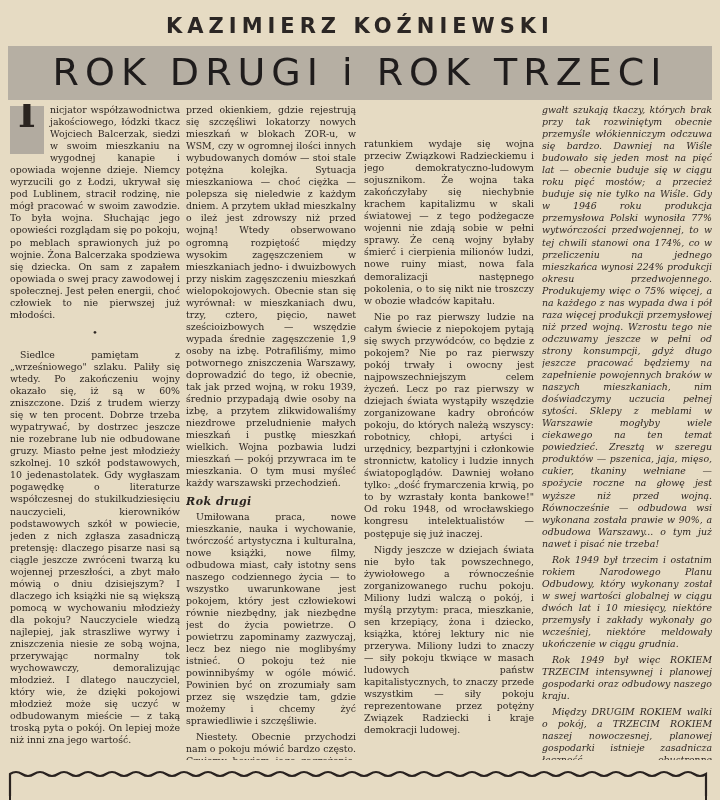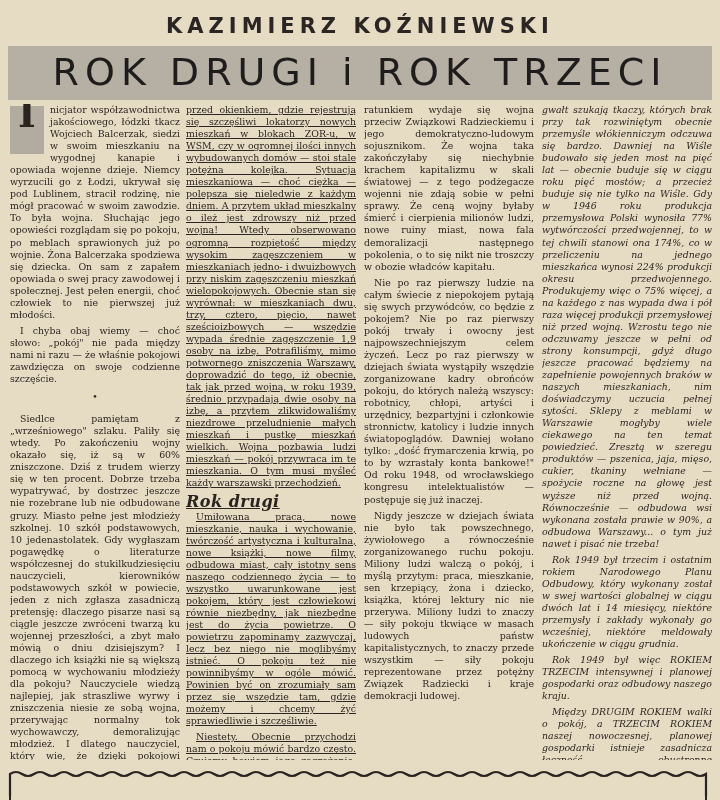--- a/index.html
+++ b/index.html
@@ -30,33 +30,33 @@
   }
   .col {
     position:absolute; top:0; width:170px; height:656px; overflow:hidden;
     font-size:9.4px; line-height:12.05px; text-align:justify;
     font-family:"DejaVu Serif", serif;
     color:#2d2622;
     hyphens:auto;
   }
   .col p { margin:0 0 4px 0; text-indent:10px; }
   .col p.noindent { text-indent:0; }
-  .c1 { left:0; } .c2 { left:176px;text-decoration:underline; } .c3 { left:354px; } .c4 { left:532px;font-style:italic; }
+  .c1 { left:0; } .c2 { left:176px; } .c3 { left:354px;margin-top:34px; } .c4 { left:532px;font-style:italic; }
   .dropcap {
     float:left; width:34px; height:48px; margin:2px 6px 0 0;
     background:#b2aba0; position:relative;
   }
   .dropcap span {
     position:absolute; left:0; right:0; top:2px; text-align:center;
     font-family:"DejaVu Serif", serif; font-size:38px; font-weight:bold; color:#2a2420;
   }
   .star { text-align:center; margin:6px 0 10px; font-size:10px; }
   .subhead {
     font-family:"DejaVu Serif", serif; font-style:italic; font-weight:bold;
-    font-size:16px; margin:6px 0 3px; letter-spacing:0.5px; color:#2a2420;
+    font-size:11px; margin:6px 0 3px; letter-spacing:0.5px; color:#2a2420;
   }
   .bold { font-weight:normal; }
   .wave {
     position:absolute; top:766px; left:8px; width:704px; height:34px;
   }
 </style>
 </head>
 <body>
 
 <div class="page">
@@ -67,21 +67,20 @@
     <div class="title">ROK DRUGI i ROK TRZECI</div>
   </div>
 
   <div class="cols">
 
     <div class="col c1">
       <div class="dropcap">
           <span>I</span>
         </div>
       <p class="noindent">nicjator współzawodnictwa jakościowego, łódzki tkacz Wojciech Balcerzak, siedzi w swoim mieszkaniu na wygodnej kanapie i opowiada wojenne dzieje. Niemcy wyrzucili go z Łodzi, ukrywał się pod Lublinem, stracił rodzinę, nie mógł pracować w swoim zawodzie. To była wojna. Słuchając jego opowieści rozglądam się po pokoju, po meblach sprawionych już po wojnie. Żona Balcerzaka spodziewa się dziecka. On sam z zapałem opowiada o swej pracy zawodowej i społecznej. Jest pełen energii, choć człowiek to nie pierwszej już młodości.</p>
-      <p>I chyba obaj wiemy — choć słowo: „pokój" nie pada między nami ni razu — że właśnie pokojowi zawdzięcza on swoje codzienne szczęście.</p>
       <div class="star">•</div>
       <p>Siedlce pamiętam z „wrześniowego" szlaku. Paliły się wtedy. Po zakończeniu wojny okazało się, iż są w 60% zniszczone. Dziś z trudem wierzy się w ten procent. Dobrze trzeba wypatrywać, by dostrzec jeszcze nie rozebrane lub nie odbudowane gruzy. Miasto pełne jest młodzieży szkolnej. 10 szkół podstawowych, 10 jedenastolatek. Gdy wygłaszam pogawędkę o literaturze współczesnej do stukilkudziesięciu nauczycieli, kierowników podstawowych szkół w powiecie, jeden z nich zgłasza zasadniczą pretensję: dlaczego pisarze nasi są ciągle jeszcze zwróceni twarzą ku wojennej przeszłości, a zbyt mało mówią o dniu dzisiejszym? I dlaczego ich książki nie są większą pomocą w wychowaniu młodzieży dla pokoju? Nauczyciele wiedzą najlepiej, jak straszliwe wyrwy i zniszczenia niesie ze sobą wojna, przerywając normalny tok wychowawczy, demoralizując młodzież. I dlatego nauczyciel, który wie, że dzięki pokojowi młodzież może się uczyć w odbudowanym mieście — z taką troską pyta o pokój. On lepiej może niż inni zna jego wartość.</p>
 
     </div>
 
     <div class="col c2">
       <p class="noindent">przed okienkiem, gdzie rejestrują się szczęśliwi lokatorzy nowych mieszkań w blokach ZOR-u, w WSM, czy w ogromnej ilości innych wybudowanych domów — stoi stale potężna kolejka. Sytuacja mieszkaniowa — choć ciężka — polepsza się nieledwie z każdym dniem. A przytem układ mieszkalny o ileż jest zdrowszy niż przed wojną! Wtedy obserwowano ogromną rozpiętość między wysokim zagęszczeniem w mieszkaniach jedno- i dwuizbowych przy niskim zagęszczeniu mieszkań wielopokojowych. Obecnie stan się wyrównał: w mieszkaniach dwu, trzy, cztero, pięcio, nawet sześcioizbowych — wszędzie wypada średnie zagęszczenie 1,9 osoby na izbę. Potrafiliśmy, mimo potwornego zniszczenia Warszawy, doprowadzić do tego, iż obecnie, tak jak przed wojną, w roku 1939, średnio przypadają dwie osoby na izbę, a przytem zlikwidowaliśmy niezdrowe przeludnienie małych mieszkań i pustkę mieszkań wielkich. Wojna pozbawia ludzi mieszkań — pokój przywraca im te mieszkania. O tym musi myśleć każdy warszawski przechodzień.</p>
       <div class="subhead">Rok drugi</div>
       <p>Umiłowana praca, nowe mieszkanie, nauka i wychowanie, twórczość artystyczna i kulturalna, nowe książki, nowe filmy, odbudowa miast, cały istotny sens naszego codziennego życia — to wszystko uwarunkowane jest pokojem, który jest człowiekowi równie niezbędny, jak niezbędne jest do życia powietrze. O powietrzu zapominamy zazwyczaj, lecz bez niego nie moglibyśmy istnieć. O pokoju też nie powinnibyśmy w ogóle mówić. Powinien być on zrozumiały sam przez się wszędzie tam, gdzie możemy i chcemy żyć sprawiedliwie i szczęśliwie.</p>
       <p>Niestety. Obecnie przychodzi nam o pokoju mówić bardzo często. Czujemy bowiem jego zagrożenie. Koła kierownicze — amerykańskie — imperializmu światowego dostrzegają coraz to gwałtowniejsze kurczenie się terenów, na których rozciągają się ich wpływy. Gdy przed Pierwszą Światową kapitalizm panował na całej kuli ziemskiej — w pięć lat po Drugiej Światowej zrzuca skolei jego kontrolę 400-milionowy naród chiński; 2/3 Azji — największego kontynentu znajduje się już pod kierownictwem komunistów.</p>
@@ -90,21 +89,21 @@
 
     <div class="col c3">
       <p class="noindent">ratunkiem wydaje się wojna przeciw Związkowi Radzieckiemu i jego demokratyczno-ludowym sojusznikom. Że wojna taka zakończyłaby się niechybnie krachem kapitalizmu w skali światowej — z tego podżegacze wojenni nie zdają sobie w pełni sprawy. Że ceną wojny byłaby śmierć i cierpienia milionów ludzi, nowe ruiny miast, nowa fala demoralizacji następnego pokolenia, o to się nikt nie troszczy w obozie władców kapitału.</p>
       <p><span>Nie po raz pierwszy ludzie na całym świecie z niepokojem pytają się swych przywódców, co będzie z pokojem? Nie po raz pierwszy pokój trwały i owocny jest najpowszechniejszym celem życzeń. Lecz po raz pierwszy w dziejach świata wystąpiły wszędzie</span> <span class="bold">zorganizowane</span><span> kadry obrońców pokoju, do których należą wszyscy: robotnicy, chłopi, artyści i urzędnicy, bezpartyjni i członkowie stronnictw, katolicy i ludzie innych światopoglądów. Dawniej wołano tylko: „dość frymarczenia krwią, po to by wzrastały konta bankowe!" Od roku 1948, od wrocławskiego kongresu intelektualistów — postępuje się już inaczej.</span></p>
       <p><span>Nigdy jeszcze w dziejach świata nie było tak powszechnego, żywiołowego a równocześnie zorganizowanego ruchu pokoju. Miliony ludzi </span><span class="bold">walczą o pokój,</span><span> i myślą przytym: praca, mieszkanie, sen krzepiący, żona i dziecko, książka, której lektury nic nie przerywa. Miliony ludzi to znaczy — siły pokoju tkwiące w masach ludowych państw kapitalistycznych, to znaczy przede wszystkim — siły pokoju reprezentowane przez potężny Związek Radziecki i kraje demokracji ludowej.</span></p>
 
     </div>
 
     <div class="col c4">
       <p class="noindent">gwałt szukają tkaczy, których brak przy tak rozwiniętym obecnie przemyśle włókienniczym odczuwa się bardzo. Dawniej na Wiśle budowało się jeden most na pięć lat — obecnie buduje się w ciągu roku pięć mostów; a przecież buduje się nie tylko na Wiśle. Gdy w 1946 roku produkcja przemysłowa Polski wynosiła 77% wytwórczości przedwojennej, to w tej chwili stanowi ona 174%, co w przeliczeniu na jednego mieszkańca wynosi 224% produkcji okresu przedwojennego. Produkujemy więc o 75% więcej, a na każdego z nas wypada dwa i pół raza więcej produkcji przemysłowej niż przed wojną. Wzrostu tego nie odczuwamy jeszcze w pełni od strony konsumpcji, gdyż długo jeszcze pracować będziemy na zapełnienie powojennych braków w naszych mieszkaniach, nim doświadczymy uczucia pełnej sytości. Sklepy z meblami w Warszawie mogłyby wiele ciekawego na ten temat powiedzieć. Zresztą w szeregu produktów — pszenica, jaja, mięso, cukier, tkaniny wełniane — spożycie roczne na głowę jest wyższe niż przed wojną. Równocześnie — odbudowa wsi wykonana została prawie w 90%, a odbudowa Warszawy... o tym już nawet i pisać nie trzeba!</p>
-      <p>Rok 1949 był trzecim i ostatnim rokiem Narodowego Planu Odbudowy, który wykonany został w swej wartości globalnej w ciągu dwóch lat i 14 miesięcy, niektóre przemysły i zakłady wykonały go wcześniej, niektóre meldowały ukończenie w ciągu grudnia.</p>
+      <p>Rok 1949 był trzecim i ostatnim rokiem Narodowego Planu Odbudowy, który wykonany został w swej wartości globalnej w ciągu dwóch lat i 10 miesięcy, niektóre przemysły i zakłady wykonały go wcześniej, niektóre meldowały ukończenie w ciągu grudnia.</p>
       <p>Rok 1949 był więc ROKIEM TRZECIM intensywnej i planowej gospodarki oraz odbudowy naszego kraju.</p>
       <p>Między DRUGIM ROKIEM walki o pokój, a TRZECIM ROKIEM naszej nowoczesnej, planowej gospodarki istnieje zasadnicza łączność, obustronne uwarunkowanie.</p>
 
     </div>
 
   </div>
 
   <svg class="wave" viewBox="0 0 704 34" preserveAspectRatio="none">
     <path d="M2 30 L2 8 Q8 4 14 8 T26 8 T38 8 T50 8 T62 8 T74 8 T86 8 T98 8 T110 8 T122 8 T134 8 T146 8 T158 8 T170 8 T182 8 T194 8 T206 8 T218 8 T230 8 T242 8 T254 8 T266 8 T278 8 T290 8 T302 8 T314 8 T326 8 T338 8 T350 8 T362 8 T374 8 T386 8 T398 8 T410 8 T422 8 T434 8 T446 8 T458 8 T470 8 T482 8 T494 8 T506 8 T518 8 T530 8 T542 8 T554 8 T566 8 T578 8 T590 8 T602 8 T614 8 T626 8 T638 8 T650 8 T662 8 T674 8 T686 8 T698 8 L698 30" fill="none" stroke="#2a2320" stroke-width="2.2"></path>
     <line x1="2" y1="30" x2="2" y2="34" stroke="#2a2320" stroke-width="2"></line>

